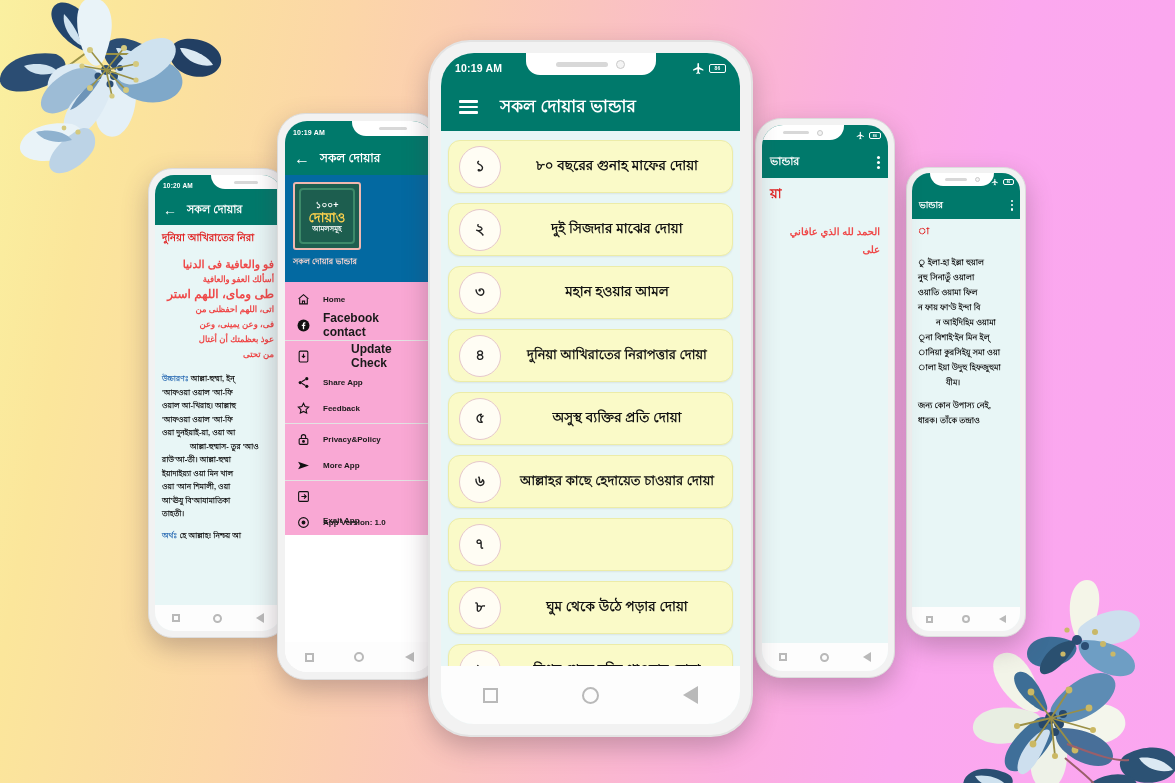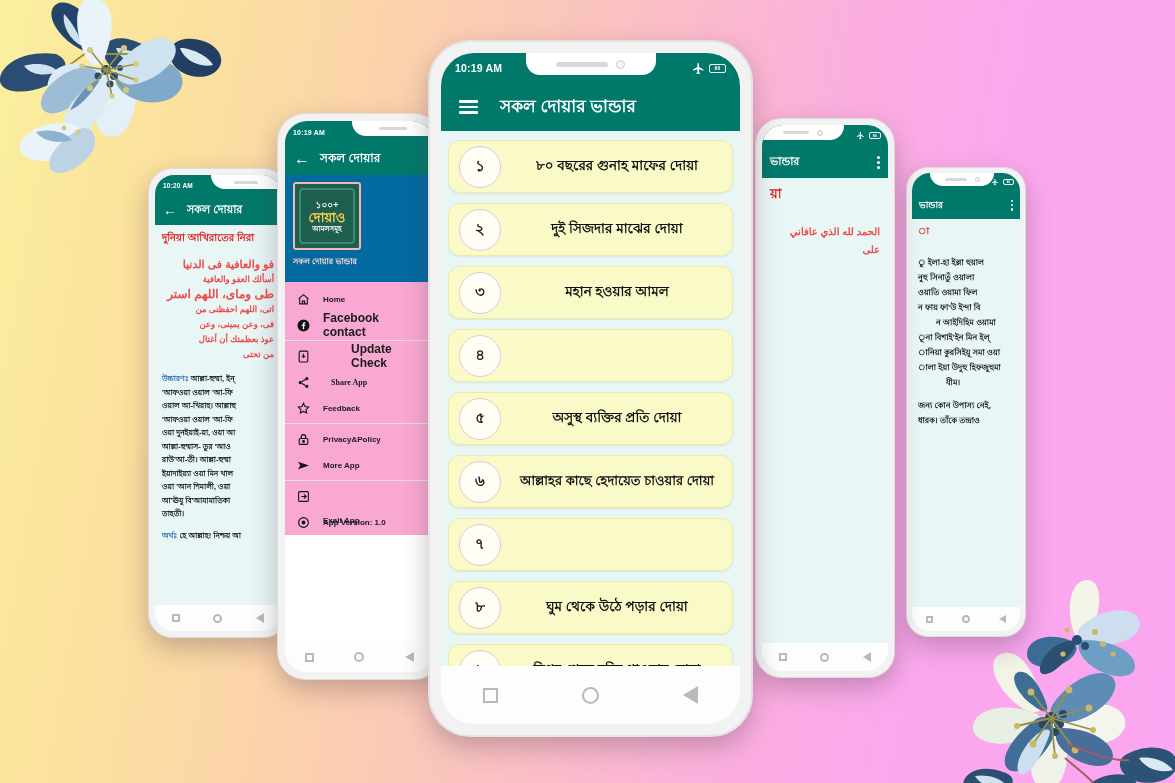--- a/index.html
+++ b/index.html
@@ -392,21 +392,21 @@
         <div style="height:10px;"></div>
         <div>
           <div style="font-size:7.5px;line-height:13.5px;">
             <span class="bn-label">উচ্চারণঃ</span>
             <span class="bn-line">আল্লা-হুম্মা, ইন্</span>
           </div>
           <div class="bn-line" style="font-size:7.5px;line-height:13.5px;">'আফওয়া ওয়াল 'আ-ফি</div>
           <div class="bn-line" style="font-size:7.5px;line-height:13.5px;">ওয়াল আ-খিরাহ। আল্লাহু</div>
           <div class="bn-line" style="font-size:7.5px;line-height:13.5px;">'আফওয়া ওয়াল 'আ-ফি</div>
           <div class="bn-line" style="font-size:7.5px;line-height:13.5px;">ওয়া দুনইয়াই-য়া, ওয়া আ</div>
-          <div class="bn-line" style="font-size:7.5px;line-height:13.5px;">আল্লা-হুম্মাস- তুর 'আও</div>
+          <div class="bn-line" style="font-size:7.5px;line-height:13.5px;margin-left:28px;">আল্লা-হুম্মাস- তুর 'আও</div>
           <div class="bn-line" style="font-size:7.5px;line-height:13.5px;">রাউ'আ-তী। আল্লা-হুম্মা</div>
           <div class="bn-line" style="font-size:7.5px;line-height:13.5px;">ইয়াদাইয়্যা ওয়া মিন খাল</div>
           <div class="bn-line" style="font-size:7.5px;line-height:13.5px;">ওয়া 'আন শিমালী, ওয়া</div>
           <div class="bn-line" style="font-size:7.5px;line-height:13.5px;">আ'ঊযু বি'আযামাতিকা</div>
           <div class="bn-line" style="font-size:7.5px;line-height:13.5px;">তাহতী।</div>
         </div>
         <div style="height:8px;"></div>
         <div style="font-size:7.5px;line-height:13.5px;">
           <span class="bn-label">অর্থঃ</span>
           <span class="bn-line">হে আল্লাহ! নিশ্চয় আ</span>
@@ -466,21 +466,21 @@
         <div class="d-div" style="margin:2px 0;"></div>
         <div class="d-item" style="height:26px; padding:0 12px; gap:13px;">
           <span class="d-icon" style="width:13px;height:13px;">
             <svg width="13" height="13" viewBox="0 0 24 24" fill="none" stroke="#111" stroke-width="2">
                 <rect x="4" y="2" width="16" height="20" rx="2"></rect>
                 <path d="M12 7v7M9 11l3 3 3-3"></path>
               </svg>
           </span>
           <span class="lbl" style="font-size:12px;padding-left:28px;">Update Check</span>
         </div>
-        <div class="d-item" style="height:26px; padding:0 12px; gap:21px;font-family:Liberation Serif, serif;">
+        <div class="d-item" style="height:26px; padding:0 12px; gap:13px;">
           <span class="d-icon" style="width:13px;height:13px;">
             <svg width="13" height="13" viewBox="0 0 24 24" fill="#111">
                 <circle cx="18" cy="5" r="3"></circle>
                 <circle cx="6" cy="12" r="3"></circle>
                 <circle cx="18" cy="19" r="3"></circle>
                 <path d="M8.6 13.5l6.9 4M15.5 6.5l-6.9 4" stroke="#111" stroke-width="2"></path>
               </svg>
           </span>
           <span class="lbl" style="font-size:8px;">Share App</span>
         </div>
@@ -578,20 +578,21 @@
           <span class="item-text" style="font-size:13.5px;">দুই সিজদার মাঝের দোয়া</span>
         </div>
 
         <div class="list-item" style="height:53px; margin-bottom:10px; padding:0 10px; gap:11px;">
           <span class="bubble" style="width:42px;height:42px;font-size:15px;">৩</span>
           <span class="item-text" style="font-size:13.5px;">মহান হওয়ার আমল</span>
         </div>
 
         <div class="list-item" style="height:53px; margin-bottom:10px; padding:0 10px; gap:11px;">
           <span class="bubble" style="width:42px;height:42px;font-size:15px;">৪</span>
+          <span class="item-text" style="font-size:13px;">দুনিয়া আখিরাতের নিরাপত্তার দোয়া</span>
         </div>
 
         <div class="list-item" style="height:53px; margin-bottom:10px; padding:0 10px; gap:11px;">
           <span class="bubble" style="width:42px;height:42px;font-size:15px;">৫</span>
           <span class="item-text" style="font-size:13.5px;">অসুস্থ ব্যক্তির প্রতি দোয়া</span>
         </div>
 
         <div class="list-item" style="height:53px; margin-bottom:10px; padding:0 10px; gap:11px;">
           <span class="bubble" style="width:42px;height:42px;font-size:15px;">৬</span>
           <span class="item-text" style="font-size:13px;">আল্লাহর কাছে হেদায়েত চাওয়ার দোয়া</span>

